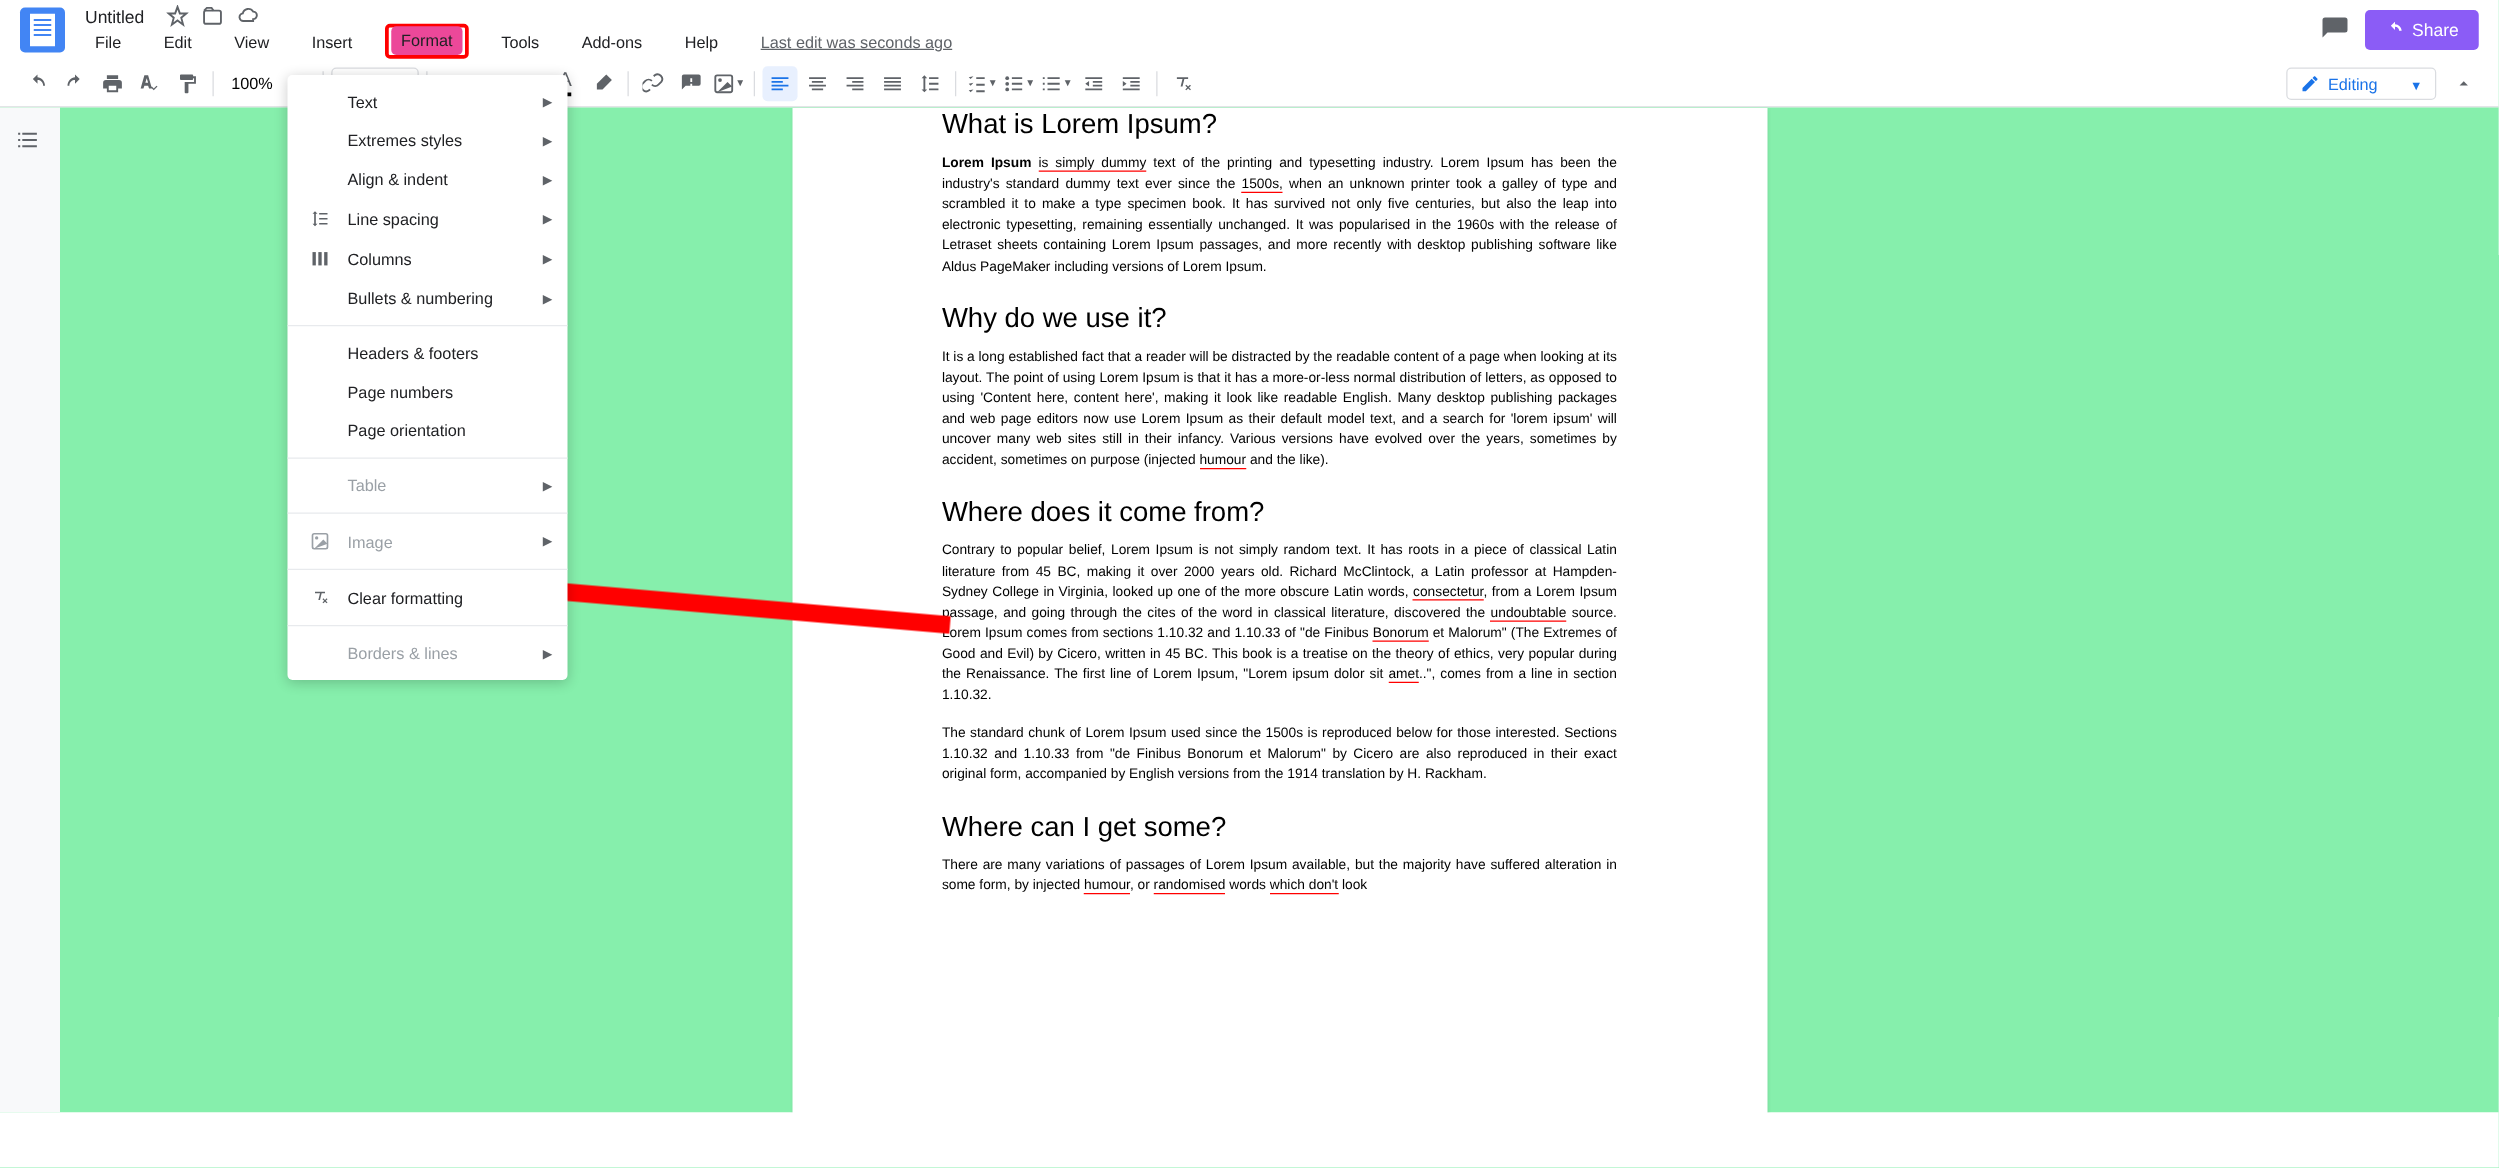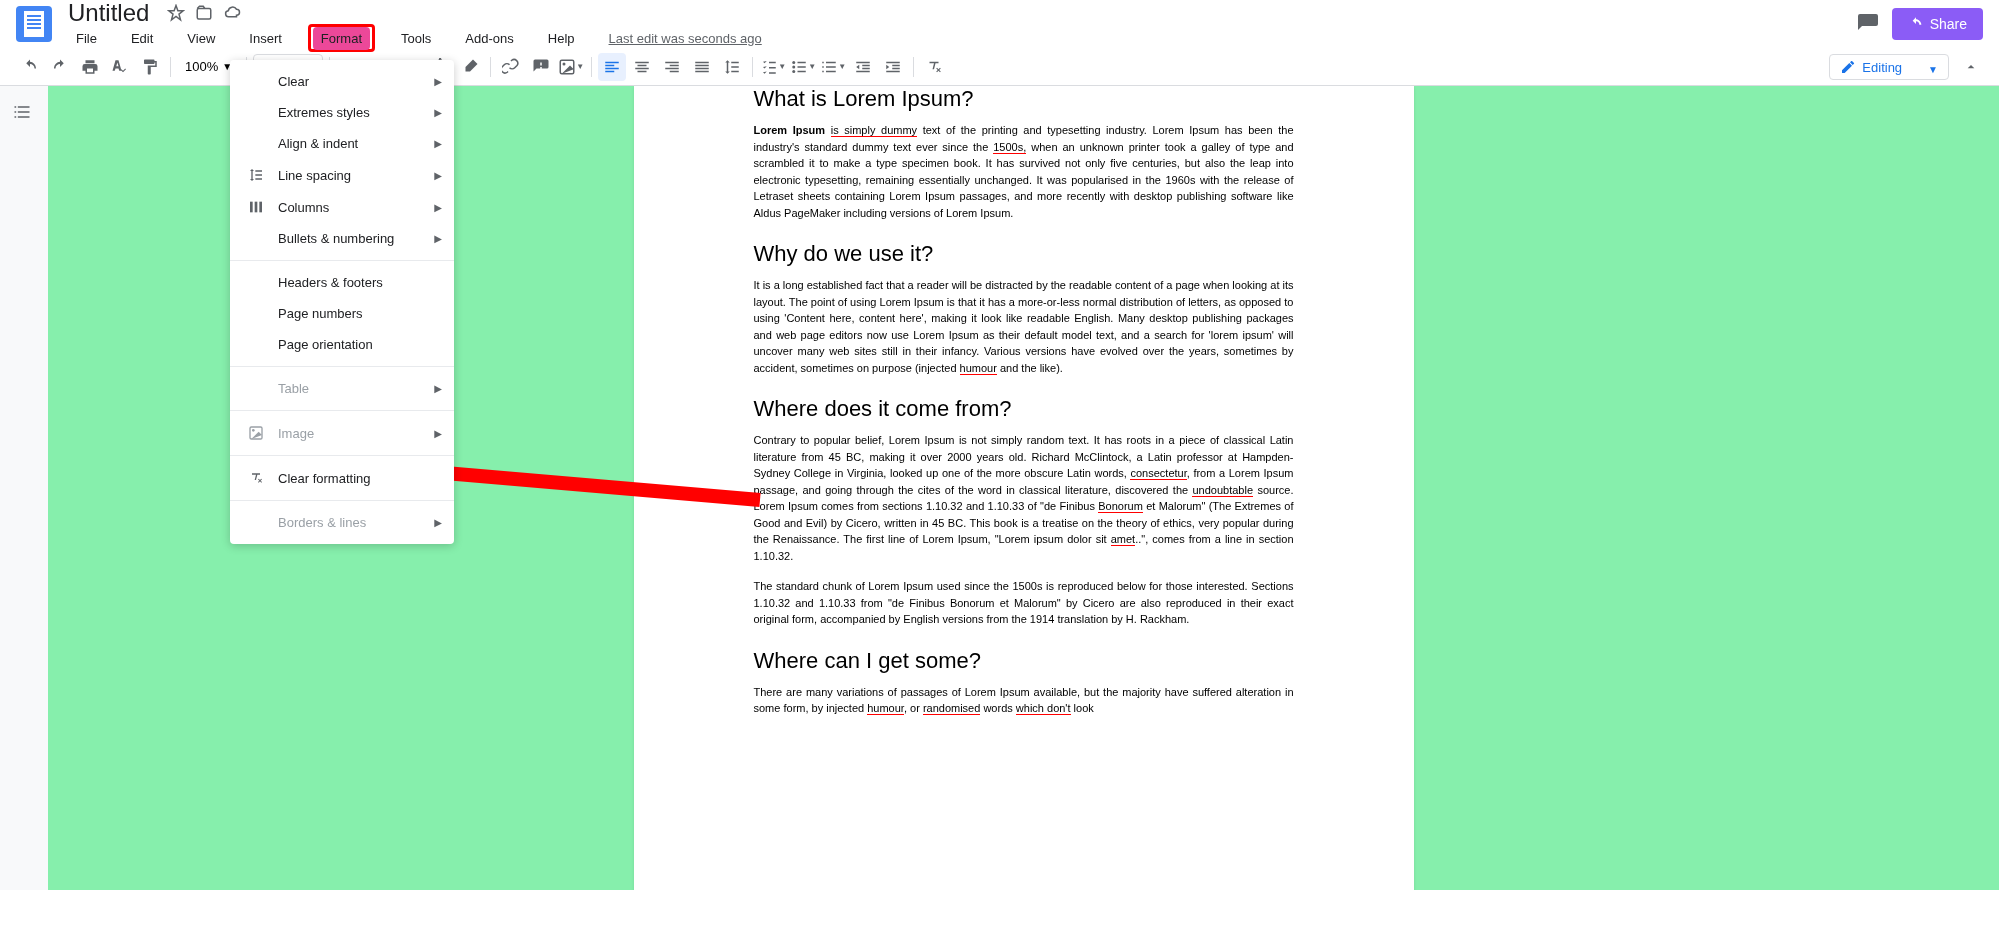--- a/index.html
+++ b/index.html
@@ -3,40 +3,40 @@
 <meta charset="utf-8">
 <style>
 * { margin: 0; padding: 0; box-sizing: border-box; }
 body { font-family: Arial, sans-serif; background: #fff; overflow: hidden; }
 
 
 .header { display: flex; align-items: center; padding: 8px 16px; height: 48px; }
 .docs-icon { width: 36px; height: 36px; background: #4285f4; border-radius: 4px; display: flex; align-items: center; justify-content: center; margin-right: 16px; }
 .docs-icon-inner { width: 20px; height: 26px; background: #fff; position: relative; }
 .docs-icon-inner::after { content: ''; position: absolute; top: 4px; left: 3px; right: 3px; height: 14px; background: repeating-linear-gradient(to bottom, #4285f4 0, #4285f4 2px, #fff 2px, #fff 4px); }
-.doc-title { font-size: 24px; color: #202124; margin-right: 8px; }
+.doc-title { font-size: 14px; color: #202124; margin-right: 8px; }
 .header-icon { width: 18px; height: 18px; color: #5f6368; cursor: pointer; }
 
 
 .menubar { display: flex; align-items: center; padding: 0 16px 0 64px; height: 28px; gap: 18px; }
 .menu-item { padding: 4px 8px; font-size: 13px; color: #202124; cursor: pointer; border-radius: 4px; }
 .menu-item.active { background: #ec4899; }
 .format-highlight { border: 3px solid #ff0000; border-radius: 4px; padding: 2px; }
 .last-edit { color: #5f6368; text-decoration: underline; font-size: 13px; margin-left: 8px; cursor: pointer; }
 
 
 .header-right { margin-left: auto; display: flex; align-items: center; gap: 12px; }
 .comment-icon { width: 24px; height: 24px; color: #5f6368; cursor: pointer; }
 .share-btn { background: #8b5cf6; color: #fff; padding: 8px 16px; border-radius: 4px; font-size: 14px; font-weight: 500; display: flex; align-items: center; gap: 6px; cursor: pointer; }
 
 
 .toolbar { display: flex; align-items: center; padding: 4px 16px; height: 38px; border-bottom: 1px solid #dadce0; gap: 2px; }
 .tool-btn { width: 28px; height: 28px; display: flex; align-items: center; justify-content: center; border-radius: 4px; cursor: pointer; color: #5f6368; }
 .tool-sep { width: 1px; height: 20px; background: #dadce0; margin: 0 4px; }
-.zoom { font-size: 13px; padding: 4px 8px; display: flex; align-items: center; gap: 4px; }
+.zoom { font-size: 13px; padding: 4px 8px; display: flex; align-items: center; gap: 16px; }
 .font-size-group { display: flex; align-items: center; border: 1px solid #dadce0; border-radius: 4px; }
 .font-size-btn { width: 20px; height: 24px; display: flex; align-items: center; justify-content: center; cursor: pointer; }
 .font-size-val { width: 28px; text-align: center; font-size: 13px; }
 .editing-btn { display: flex; align-items: flex-end; gap: 6px; padding: 4px 10px; border: 1px solid #dadce0; border-radius: 4px; font-size: 13px; cursor: pointer; margin-left: auto; color: #1a73e8; }
 .caret-up { width: 24px; height: 24px; display: flex; align-items: center; justify-content: center; cursor: pointer; margin-left: 8px; }
 
 
 .dropdown { position: absolute; top: 60px; left: 230px; width: 224px; background: #fff; box-shadow: 0 2px 10px rgba(0,0,0,0.2); border-radius: 4px; padding: 6px 0; z-index: 100; }
 .dropdown-item { display: flex; align-items: center; padding: 8px 16px; font-size: 13px; color: #202124; cursor: pointer; position: relative; }
 .dropdown-item.disabled { color: #9aa0a6; }
@@ -266,21 +266,21 @@
   <div class="caret-up">
     <svg width="16" height="16" viewBox="0 0 24 24" fill="#5f6368">
         <path d="M7 14l5-5 5 5z"></path>
       </svg>
   </div>
 </div>
 
 <div class="dropdown">
   <div class="dropdown-item">
       <span class="dropdown-icon"></span>
-      <span>Clear</span>
+      <span>Text</span>
       <span class="submenu-arrow">▶</span>
     </div>
   <div class="dropdown-item">
       <span class="dropdown-icon"></span>
       <span>Extremes styles</span>
       <span class="submenu-arrow">▶</span>
     </div>
   <div class="dropdown-item">
       <span class="dropdown-icon"></span>
       <span>Align &amp; indent</span>

